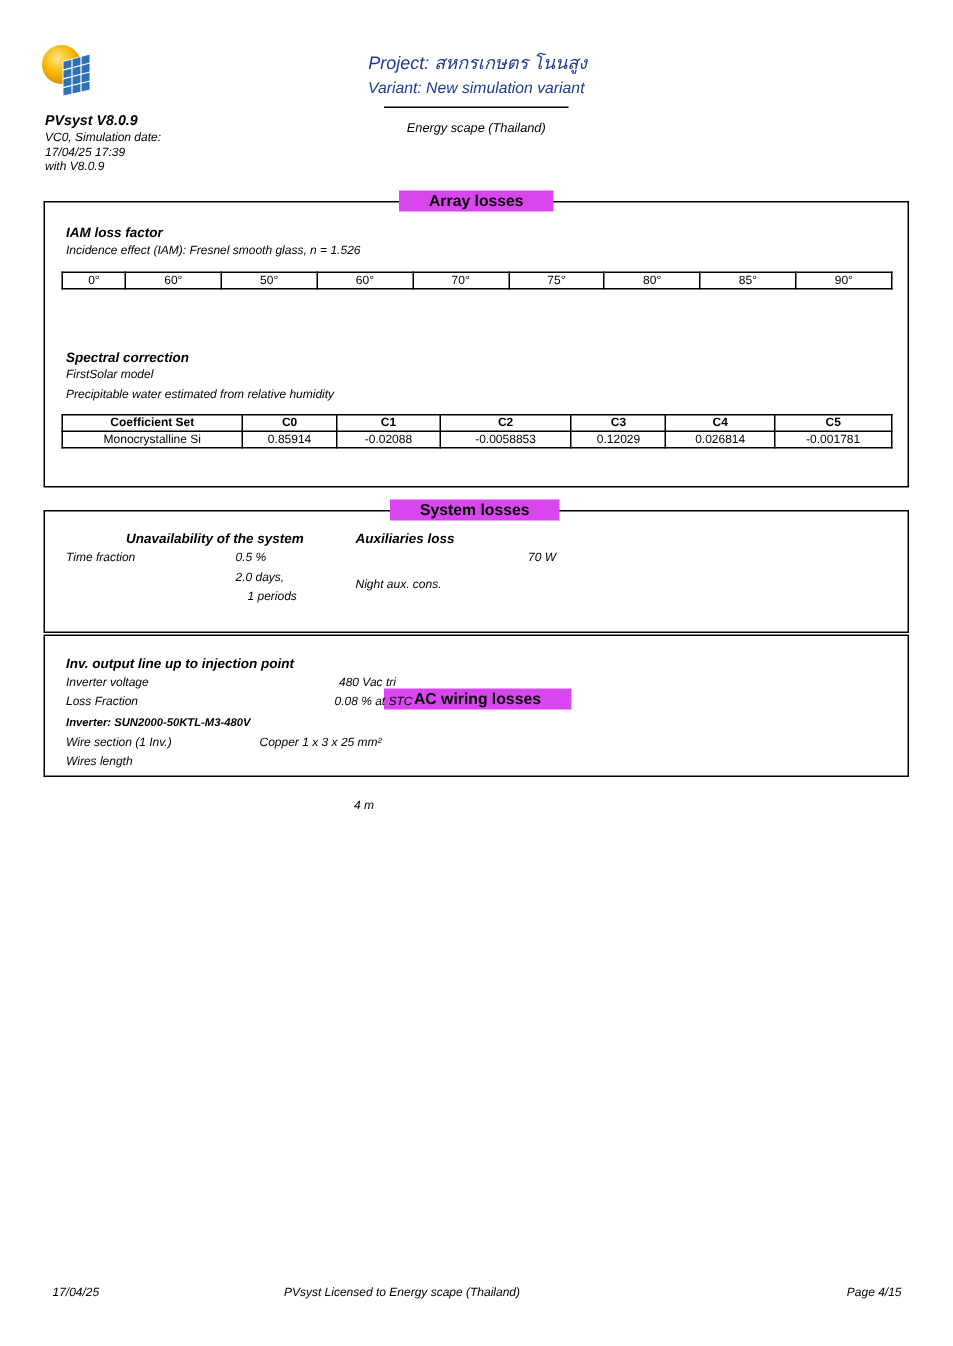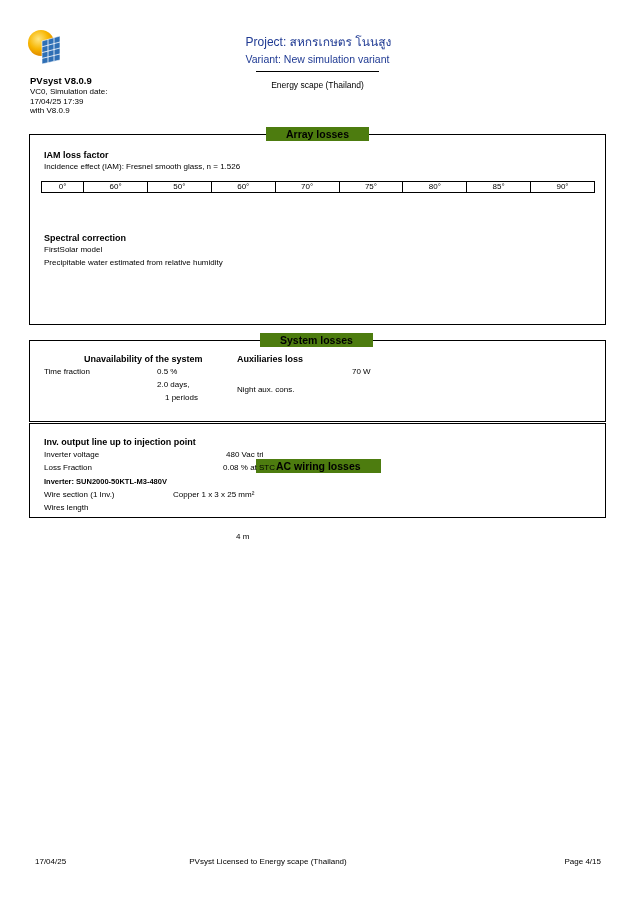--- a/index.html
+++ b/index.html
@@ -1,35 +1,35 @@
 <!DOCTYPE html>
 <html><head>
   <meta charset="utf-8">
   <style>
     * { box-sizing: border-box; margin: 0; padding: 0; }
     html, body { width: 635px; height: 897px; background: #ffffff; }
     body { position: relative; font-family: "Liberation Sans", sans-serif; color: #000; overflow: hidden; }
 
-    .abs { position: absolute; }
+    .abs { position: absolute; font-style: italic; }
 
     
     .logo { left: 27px; top: 29px; width: 36px; height: 38px; }
     .app-name { left: 30px; top: 75px; font-size: 9.5px; font-weight: bold; }
     .sim-info { left: 30px; top: 87px; font-size: 8px; line-height: 9.5px; }
     .project-title { left: 0; width: 635px; padding-left: 0; top: 32px; text-align: center; font-size: 12px; color: #1f3a93; }
     .project-title span { position: relative; left: 1px; }
     .variant-title { left: 0; width: 635px; top: 53px; text-align: center; font-size: 10.5px; color: #1f3a93; }
     .variant-title span { position: relative; left: 0px; }
     .header-divider { left: 256px; top: 71px; width: 123px; height: 1px; background: #000; }
     .company { left: 0; width: 635px; top: 80px; text-align: center; font-size: 8.5px; }
     .company span { position: relative; left: 0px; }
 
     
     .section { position: absolute; left: 29px; width: 577px; border: 1px solid #000; }
-    .section-title { position: absolute; background: #4d7c0f; font-size: 10.5px; font-weight: bold; text-align: center; top: -8px; padding: 0 20px; line-height: 14px; }
+    .section-title { position: absolute; background: #d946ef; font-size: 10.5px; font-weight: bold; text-align: center; top: -8px; padding: 0 20px; line-height: 14px; }
     .bold { font-weight: bold; }
     .t8 { font-size: 8px; }
     .sub-h { font-size: 9px; font-weight: bold; }
 
     
     table.grid { border-collapse: collapse; position: absolute; font-size: 8px; }
     table.grid td, table.grid th { border: 1px solid #000; text-align: center; font-weight: normal; height: 11px; line-height: 10px; padding: 0; }
     table.grid th.b { font-weight: bold; }
 
     
@@ -101,20 +101,38 @@
     <colgroup>
       <col style="width:120px">
         <col>
         <col>
         <col>
         <col>
         <col>
         <col>
     </colgroup>
     <tbody>
+        <tr>
+      <th class="b">Coefficient Set</th>
+      <th class="b">C0</th>
+      <th class="b">C1</th>
+      <th class="b">C2</th>
+      <th class="b">C3</th>
+      <th class="b">C4</th>
+      <th class="b">C5</th>
+    </tr>
+    <tr>
+      <td>Monocrystalline Si</td>
+      <td>0.85914</td>
+      <td>-0.02088</td>
+      <td>-0.0058853</td>
+      <td>0.12029</td>
+      <td>0.026814</td>
+      <td>-0.001781</td>
+    </tr>
   </tbody>
     </table>
 </div>
 
 <div class="section" style="top:340px; height:82px;">
   <div class="section-title" style="left:230px;">System losses</div>
 
   <div class="abs sub-h" style="left:14px; top:13px;margin-left:40px;">Unavailability of the system</div>
   <div class="abs t8" style="left:14px; top:26px;">Time fraction</div>
   <div class="abs t8" style="left:127px; top:26px;">0.5 %</div>

